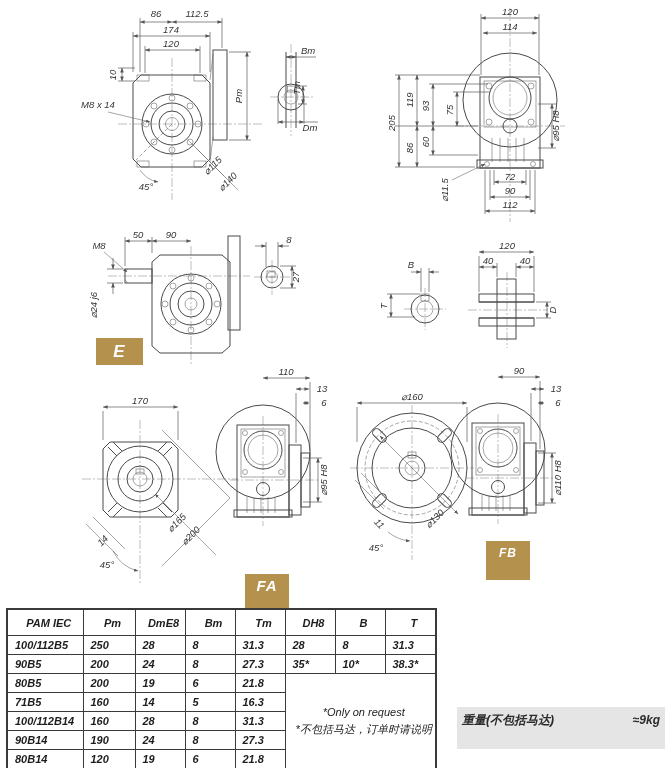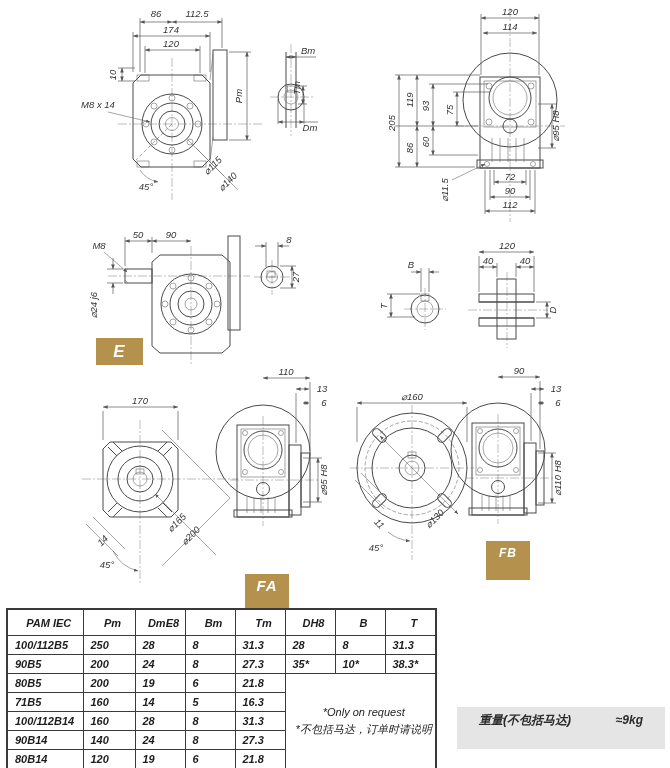--- a/index.html
+++ b/index.html
@@ -19,21 +19,21 @@
   .badge-fb{left:486px;top:541px;width:44px;height:39px;line-height:24px;font-size:12px;}
   table.spec{position:absolute;left:6px;top:608px;width:429px;border-collapse:collapse;
              table-layout:fixed;font-size:11px;font-weight:bold;color:#1d1d1d;}
   table.spec th,table.spec td{border:1px solid #3a3a3a;padding:0 0 0 7px;text-align:left;
              height:18px;overflow:hidden;white-space:nowrap;}
   table.spec th{height:25px;text-align:center;}
   table.spec{border:2px solid #3a3a3a;}
   td.notes{vertical-align:middle;padding-left:16px;font-weight:normal;font-size:11px;color:#222;}
   td.notes div{line-height:17px;text-align:center;}
   .weightbox{position:absolute;left:457px;top:707px;width:208px;height:42px;background:#e5e5e5;
-             font-size:12px;font-weight:bold;color:#2b2b2b;padding:5px 22px;box-sizing:border-box;}
+             font-size:12px;font-weight:bold;color:#2b2b2b;padding:5px 5px;box-sizing:border-box;}
   .wline{display:flex;justify-content:space-between;line-height:16px;}
 </style>
 </head>
 <body>
 
 <div class="stage">
 
 <svg width="670" height="605" viewBox="0 0 670 605">
   <defs>
     <marker id="ar" viewBox="0 0 8 8" refX="7.5" refY="4" markerWidth="7" markerHeight="7" orient="auto-start-reverse">
@@ -488,21 +488,21 @@
   </tr>
   <tr>
     <td>100/112B14</td>
     <td>160</td>
     <td>28</td>
     <td>8</td>
     <td>31.3</td>
   </tr>
   <tr>
     <td>90B14</td>
-    <td>140</td>
+    <td>190</td>
     <td>24</td>
     <td>8</td>
     <td>27.3</td>
   </tr>
   <tr>
     <td>80B14</td>
     <td>120</td>
     <td>19</td>
     <td>6</td>
     <td>21.8</td>

